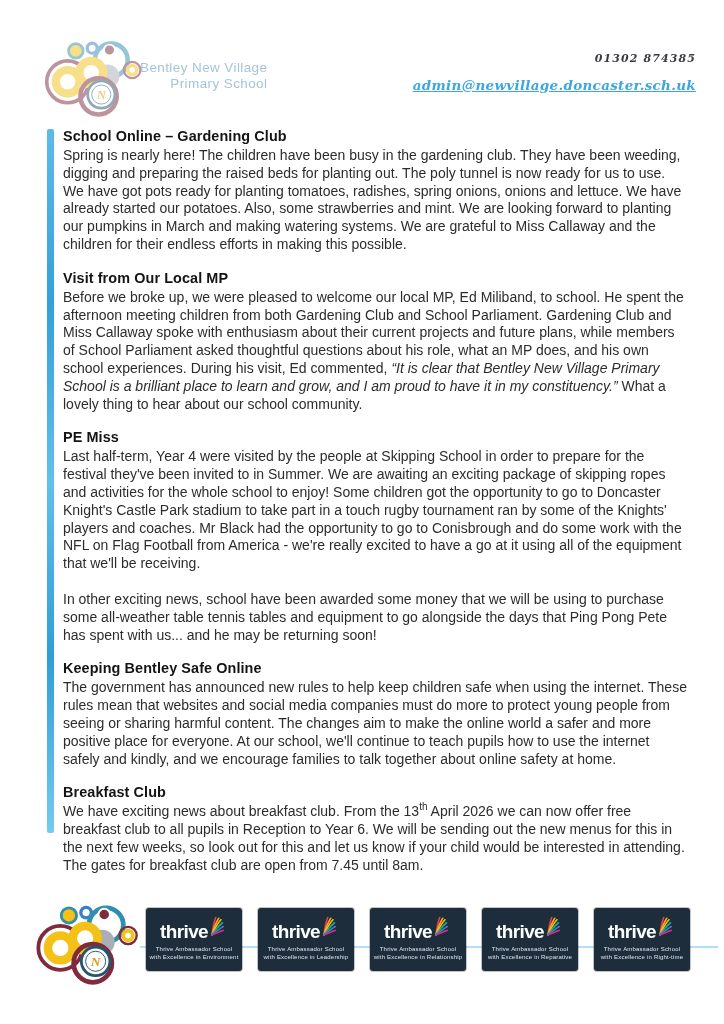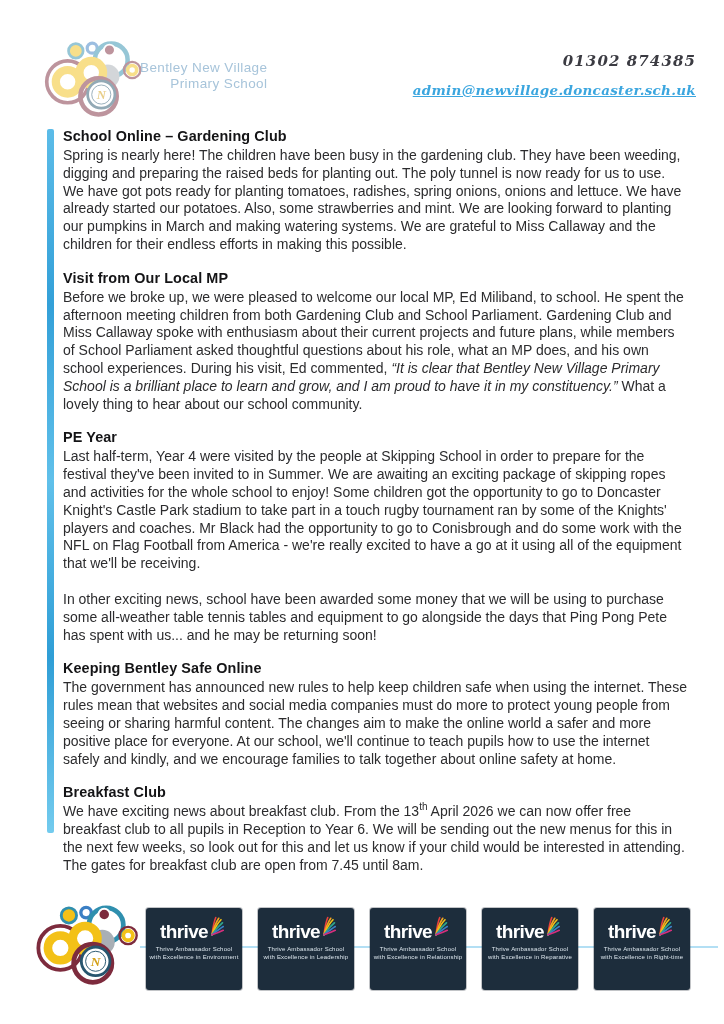--- a/index.html
+++ b/index.html
@@ -16,21 +16,21 @@
   .header { position:absolute; left:0; top:0; width:724px; height:120px; }
   .header-logo { position:absolute; left:44px; top:40px; width:100px; height:80px; opacity:.5; }
   .school-name {
     position:absolute; left:140px; top:60px;
     color:#a7c4da; font-size:13.5px; line-height:16px;
     text-align:right; letter-spacing:.4px;
   }
   .contact { position:absolute; right:28px; top:52px; text-align:right; }
   .phone {
     font-family:"DejaVu Serif", serif; font-style:italic; font-weight:700;
-    font-size:15px; letter-spacing:1.1px; color:#3b3b42;
+    font-size:11px; letter-spacing:1.1px; color:#3b3b42;
   }
   .email {
     display:inline-block; margin-top:12px;
     font-family:"DejaVu Serif", serif; font-style:italic; font-weight:700;
     font-size:13.5px; letter-spacing:.3px; color:#3ba6df;
     text-decoration:underline; cursor:pointer;
   }
 
   
   .accent-bar {
@@ -48,21 +48,21 @@
   .paragraph + .paragraph { margin-top:18px; }
   .paragraph em { font-style:italic; }
   .paragraph sup { font-size:10px; line-height:0; vertical-align:super; }
 
   
   .footer { position:absolute; left:0; top:900px; width:724px; height:95px; }
   .footer-line { position:absolute; left:140px; top:46px; width:578px; height:2px; background:#b3dff4; }
   .footer-logo { position:absolute; left:34px; top:4px; width:108px; height:84px; }
   .badge-row { position:absolute; left:146px; top:8px; display:flex; gap:16px; }
   .badge {
-    width:96px; height:82px; background:#1d2d3c; border-radius:3px;
+    width:96px; height:63px; background:#1d2d3c; border-radius:3px;
     position:relative; color:#fff; text-align:center; padding-top:9px;
     box-shadow:0 0 0 1px rgba(10,20,30,.25);
   }
   .badge-brand-row { display:flex; justify-content:center; align-items:flex-end; height:24px; margin-left:-4px; }
   .badge-brand {
     font-size:19px; font-weight:bold; letter-spacing:-.6px; line-height:19px; color:#fff;
   }
   .feather { width:15px; height:23px; margin-left:1px; margin-bottom:-1px; }
   .badge-lines { margin-top:5px; }
   .badge-line { font-size:6px; line-height:7.5px; color:#dde7ee; letter-spacing:.2px; }
@@ -108,21 +108,21 @@
   <div class="content">
       <div class="section">
         <h3 class="section-title">School Online – Gardening Club</h3>
         <p class="paragraph"><span>Spring is nearly here! The children have been busy in the gardening club. They have been weeding, digging and preparing the raised beds for planting out. The poly tunnel is now ready for us to use. We have got pots ready for planting tomatoes, radishes, spring onions, onions and lettuce. We have already started our potatoes. Also, some strawberries and mint. We are looking forward to planting our pumpkins in March and making watering systems. We are grateful to Miss Callaway and the children for their endless efforts in making this possible.</span></p>
       </div>
       <div class="section">
         <h3 class="section-title">Visit from Our Local MP</h3>
         <p class="paragraph"><span>Before we broke up, we were pleased to welcome our local MP, Ed Miliband, to school. He spent the afternoon meeting children from both Gardening Club and School Parliament. Gardening Club and Miss Callaway spoke with enthusiasm about their current projects and future plans, while members of School Parliament asked thoughtful questions about his role, what an MP does, and his own school experiences. During his visit, Ed commented, </span><em>“It is clear that Bentley New Village Primary School is a brilliant place to learn and grow, and I am proud to have it in my constituency.”</em><span> What a lovely thing to hear about our school community.</span></p>
       </div>
       <div class="section">
-        <h3 class="section-title">PE Year</h3>
+        <h3 class="section-title">PE Miss</h3>
         <p class="paragraph"><span>Last half-term, Year 4 were visited by the people at Skipping School in order to prepare for the festival they've been invited to in Summer. We are awaiting an exciting package of skipping ropes and activities for the whole school to enjoy! Some children got the opportunity to go to Doncaster Knight's Castle Park stadium to take part in a touch rugby tournament ran by some of the Knights' players and coaches. Mr Black had the opportunity to go to Conisbrough and do some work with the NFL on Flag Football from America - we're really excited to have a go at it using all of the equipment that we'll be receiving.</span></p>
         <p class="paragraph"><span>In other exciting news, school have been awarded some money that we will be using to purchase some all-weather table tennis tables and equipment to go alongside the days that Ping Pong Pete has spent with us... and he may be returning soon!</span></p>
       </div>
       <div class="section">
         <h3 class="section-title">Keeping Bentley Safe Online</h3>
         <p class="paragraph"><span>The government has announced new rules to help keep children safe when using the internet. These rules mean that websites and social media companies must do more to protect young people from seeing or sharing harmful content. The changes aim to make the online world a safer and more positive place for everyone. At our school, we'll continue to teach pupils how to use the internet safely and kindly, and we encourage families to talk together about online safety at home.</span></p>
       </div>
       <div class="section">
         <h3 class="section-title">Breakfast Club</h3>
         <p class="paragraph"><span>We have exciting news about breakfast club. From the 13</span><sup>th</sup><span> April 2026 we can now offer free breakfast club to all pupils in Reception to Year 6. We will be sending out the new menus for this in the next few weeks, so look out for this and let us know if your child would be interested in attending. The gates for breakfast club are open from 7.45 until 8am.</span></p>

